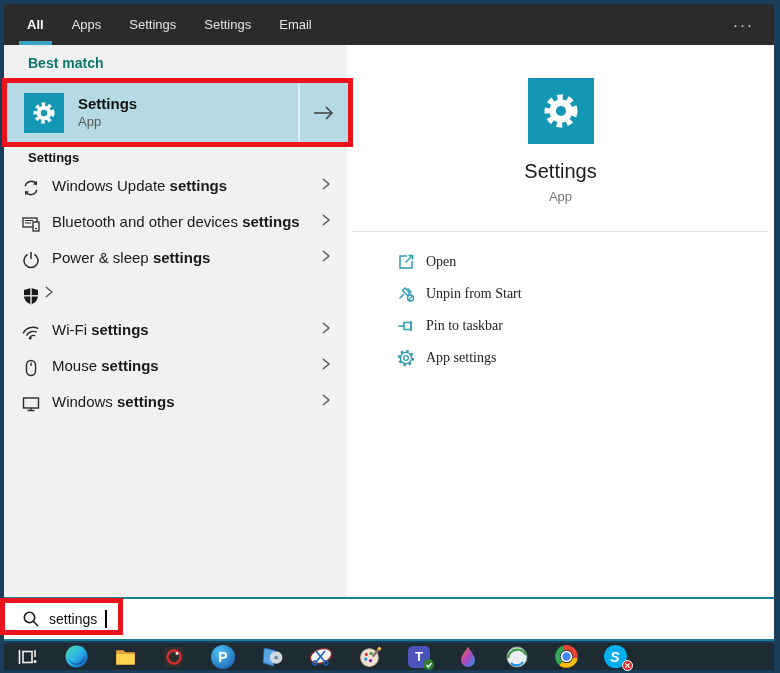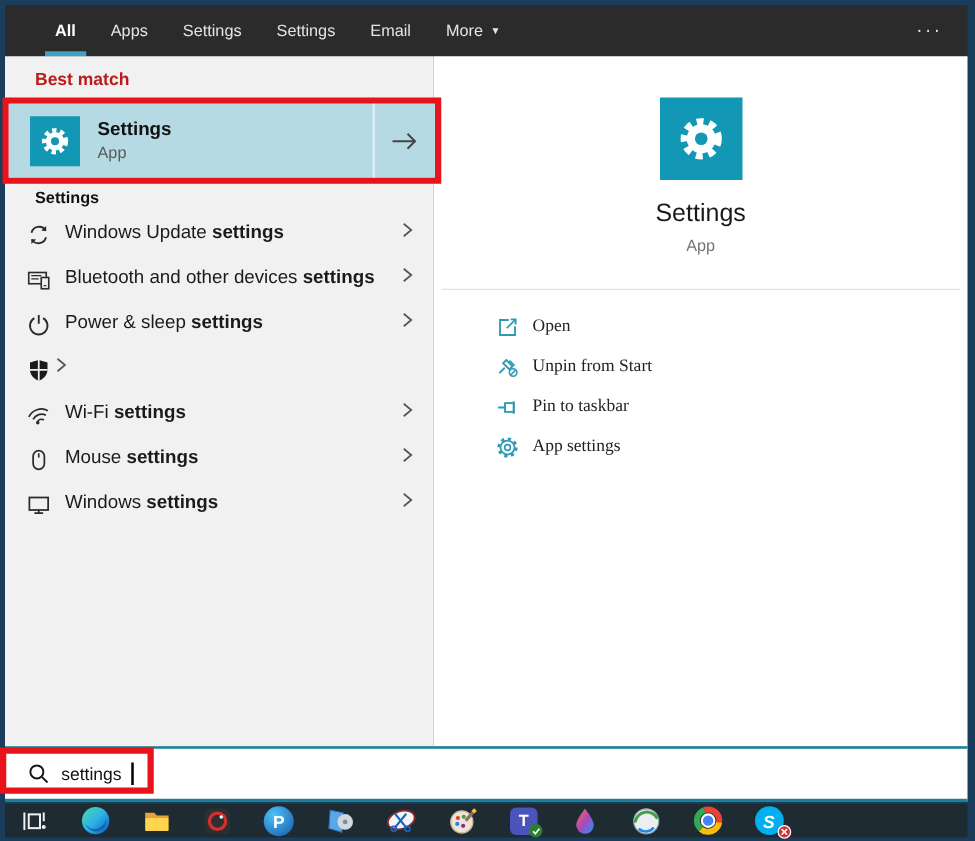--- a/index.html
+++ b/index.html
@@ -1,33 +1,33 @@
 <!DOCTYPE html>
 <html><head>
 <meta charset="utf-8">
 <style>
   * { margin:0; padding:0; box-sizing:border-box; }
   body { font-family:"Liberation Sans", sans-serif; background:#555; }
   .screen { position:relative; width:780px; height:673px; background:#1b3d5c; overflow:hidden; }
 
   
   .tabbar { position:absolute; left:4px; top:4px; right:6px; height:41px;
-            background:#2b2b2b; display:flex; align-items:center; gap:12px; padding-left:32px; }
+            background:#2b2b2b; display:flex; align-items:center; gap:12px; padding-left:15px; }
   .tab { position:relative; height:41px; display:flex; align-items:center; padding:0 8px;
          color:#e4e4e4; font-size:13px; cursor:pointer; }
   .tab.selected { color:#fff; font-weight:700; }
   .tab.selected::after { content:""; position:absolute; left:0; right:0; bottom:0; height:4px; background:#3aa3c4; }
   .tab .dd { font-size:8px; margin-left:6px; color:#e4e4e4; }
   .overflow { margin-left:auto; padding-right:20px; color:#e8e8e8; font-size:15px; letter-spacing:2px; cursor:pointer; }
 
   
   .left-col  { position:absolute; left:4px; top:45px; width:343px; height:552px; background:#f1f1f1; }
   .right-col { position:absolute; left:347px; top:45px; width:427px; height:552px; background:#ffffff; }
 
-  .bm-header { position:absolute; left:24px; top:10px; font-size:14px; font-weight:700; color:#b91c1c; }
+  .bm-header { position:absolute; left:24px; top:10px; font-size:14px; font-weight:700; color:#0f766e; }
   .sec-header{ position:absolute; left:24px; top:105px; font-size:13px; font-weight:700; color:#111; }
 
   
   .bm-box { position:absolute; left:2px; top:78px; width:351px; height:69px;
             border:5px solid #e8131b; z-index:5; }
   .bm-row { width:100%; height:100%; background:#b5dae3; display:flex; align-items:center; cursor:pointer; }
   .bm-tile { width:40px; height:40px; margin-left:17px; background:#1297b5; flex:0 0 auto;
              display:flex; align-items:center; justify-content:center; }
   .bm-text { margin-left:14px; flex:1 1 auto; }
   .bm-title { font-size:15px; font-weight:700; color:#111; line-height:18px; }
@@ -76,24 +76,20 @@
 <body>
 
 <div class="screen">
 
   <div class="tabbar">
     <div class="tab selected">All</div>
     <div class="tab">Apps</div>
     <div class="tab">Settings</div>
     <div class="tab">Settings</div>
     <div class="tab">Email</div>
-    <div class="tab">
-      <span>More</span>
-      <span class="dd">▼</span>
-    </div>
     <div class="overflow">···</div>
   </div>
 
   <div class="left-col">
     <div class="bm-header">Best match</div>
     <div class="sec-header">Settings</div>
 
     <div class="list">
       <div class="row">
         <span class="licon">

